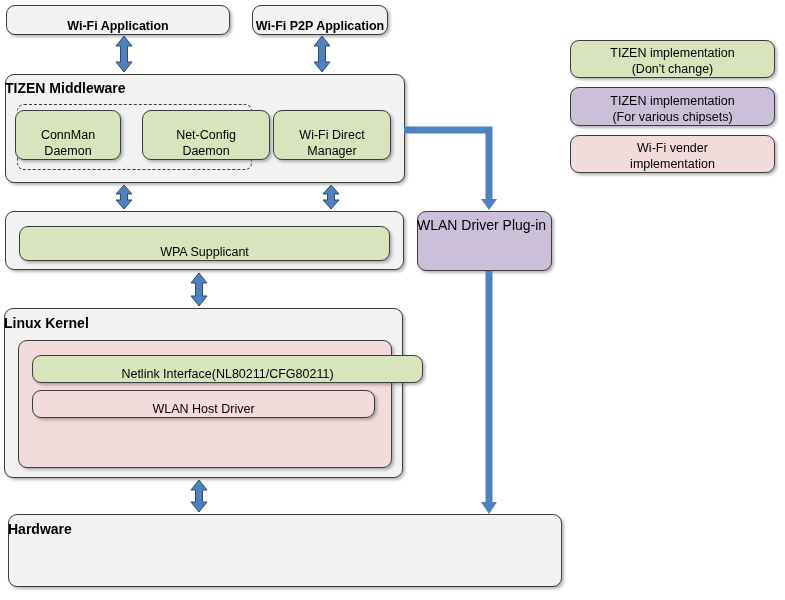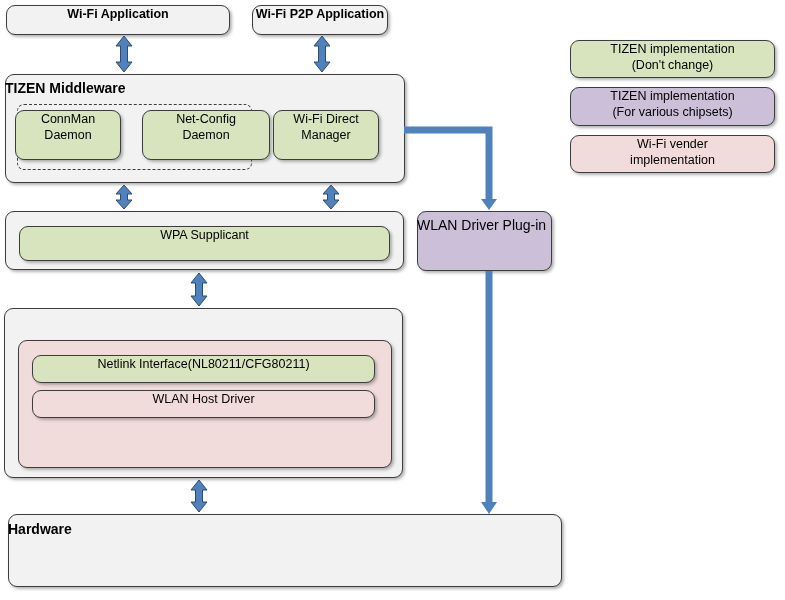--- a/index.html
+++ b/index.html
@@ -18,21 +18,21 @@
     border: 1.5px solid var(--border);
     border-radius: 9px;
     box-shadow: 2px 2px 3px rgba(90,90,90,0.45);
   }
   .grey   { background: var(--grey); }
   .green  { background: var(--green); }
   .pink   { background: var(--pink); }
   .purple { background: var(--purple); }
   .center {
     display: flex;
-    align-items: flex-start;
+    align-items: flex-end;
     justify-content: center;
     text-align: center;
   }
   .lbl {
     font-size: 12.5px;
     line-height: 1.3;
     white-space: pre-line;
   }
   .bold { font-weight: bold; }
   .sec-title {
@@ -76,36 +76,37 @@
   <div class="sec-title" style="left:5px; top:80px; width:400px;">TIZEN Middleware</div>
   <div class="dashed-group" style="left:17px; top:104px; width:235px; height:66px;"></div>
   <div class="box green center" style="left:15px; top:110px; width:106px; height:50px;">
     <span class="lbl">ConnMan
 Daemon</span>
   </div>
   <div class="box green center" style="left:142px; top:110px; width:128px; height:50px;">
     <span class="lbl">Net-Config
 Daemon</span>
   </div>
-  <div class="box green center" style="left:273px; top:110px; width:106px; height:50px;">
+  <div class="box green center" style="left:273px; top:110px; width:118px; height:50px;">
     <span class="lbl">Wi-Fi Direct
 Manager</span>
   </div>
 
   <div class="box grey" style="left:5px; top:211px; width:399px; height:59px;"></div>
   <div class="box green center" style="left:19px; top:226px; width:371px; height:35px;">
     <span class="lbl">WPA Supplicant</span>
   </div>
 
   <div class="box purple" style="left:417px; top:211px; width:135px; height:60px;"></div>
   <div class="sec-title" style="left:417px; top:217px; width:147px; font-weight:normal;">WLAN Driver Plug-in</div>
 
   <div class="box grey" style="left:4px; top:308px; width:399px; height:170px;"></div>
+  <div class="sec-title" style="left:4px; top:315px; width:399px;">Linux Kernel</div>
   <div class="box pink" style="left:18px; top:340px; width:374px; height:128px;"></div>
-  <div class="box green center" style="left:32px; top:355px; width:343px; height:28px;">
+  <div class="box green center" style="left:32px; top:355px; width:391px; height:28px;">
     <span class="lbl">Netlink Interface(NL80211/CFG80211)</span>
   </div>
   <div class="box pink center" style="left:32px; top:390px; width:343px; height:28px;">
     <span class="lbl">WLAN Host Driver</span>
   </div>
 
   <div class="box grey" style="left:8px; top:514px; width:554px; height:73px;"></div>
   <div class="sec-title" style="left:8px; top:521px; width:554px;">Hardware</div>
 
   <div class="box center" style="left:570px; top:40px; width:205px; height:38px; background:var(--green);">

